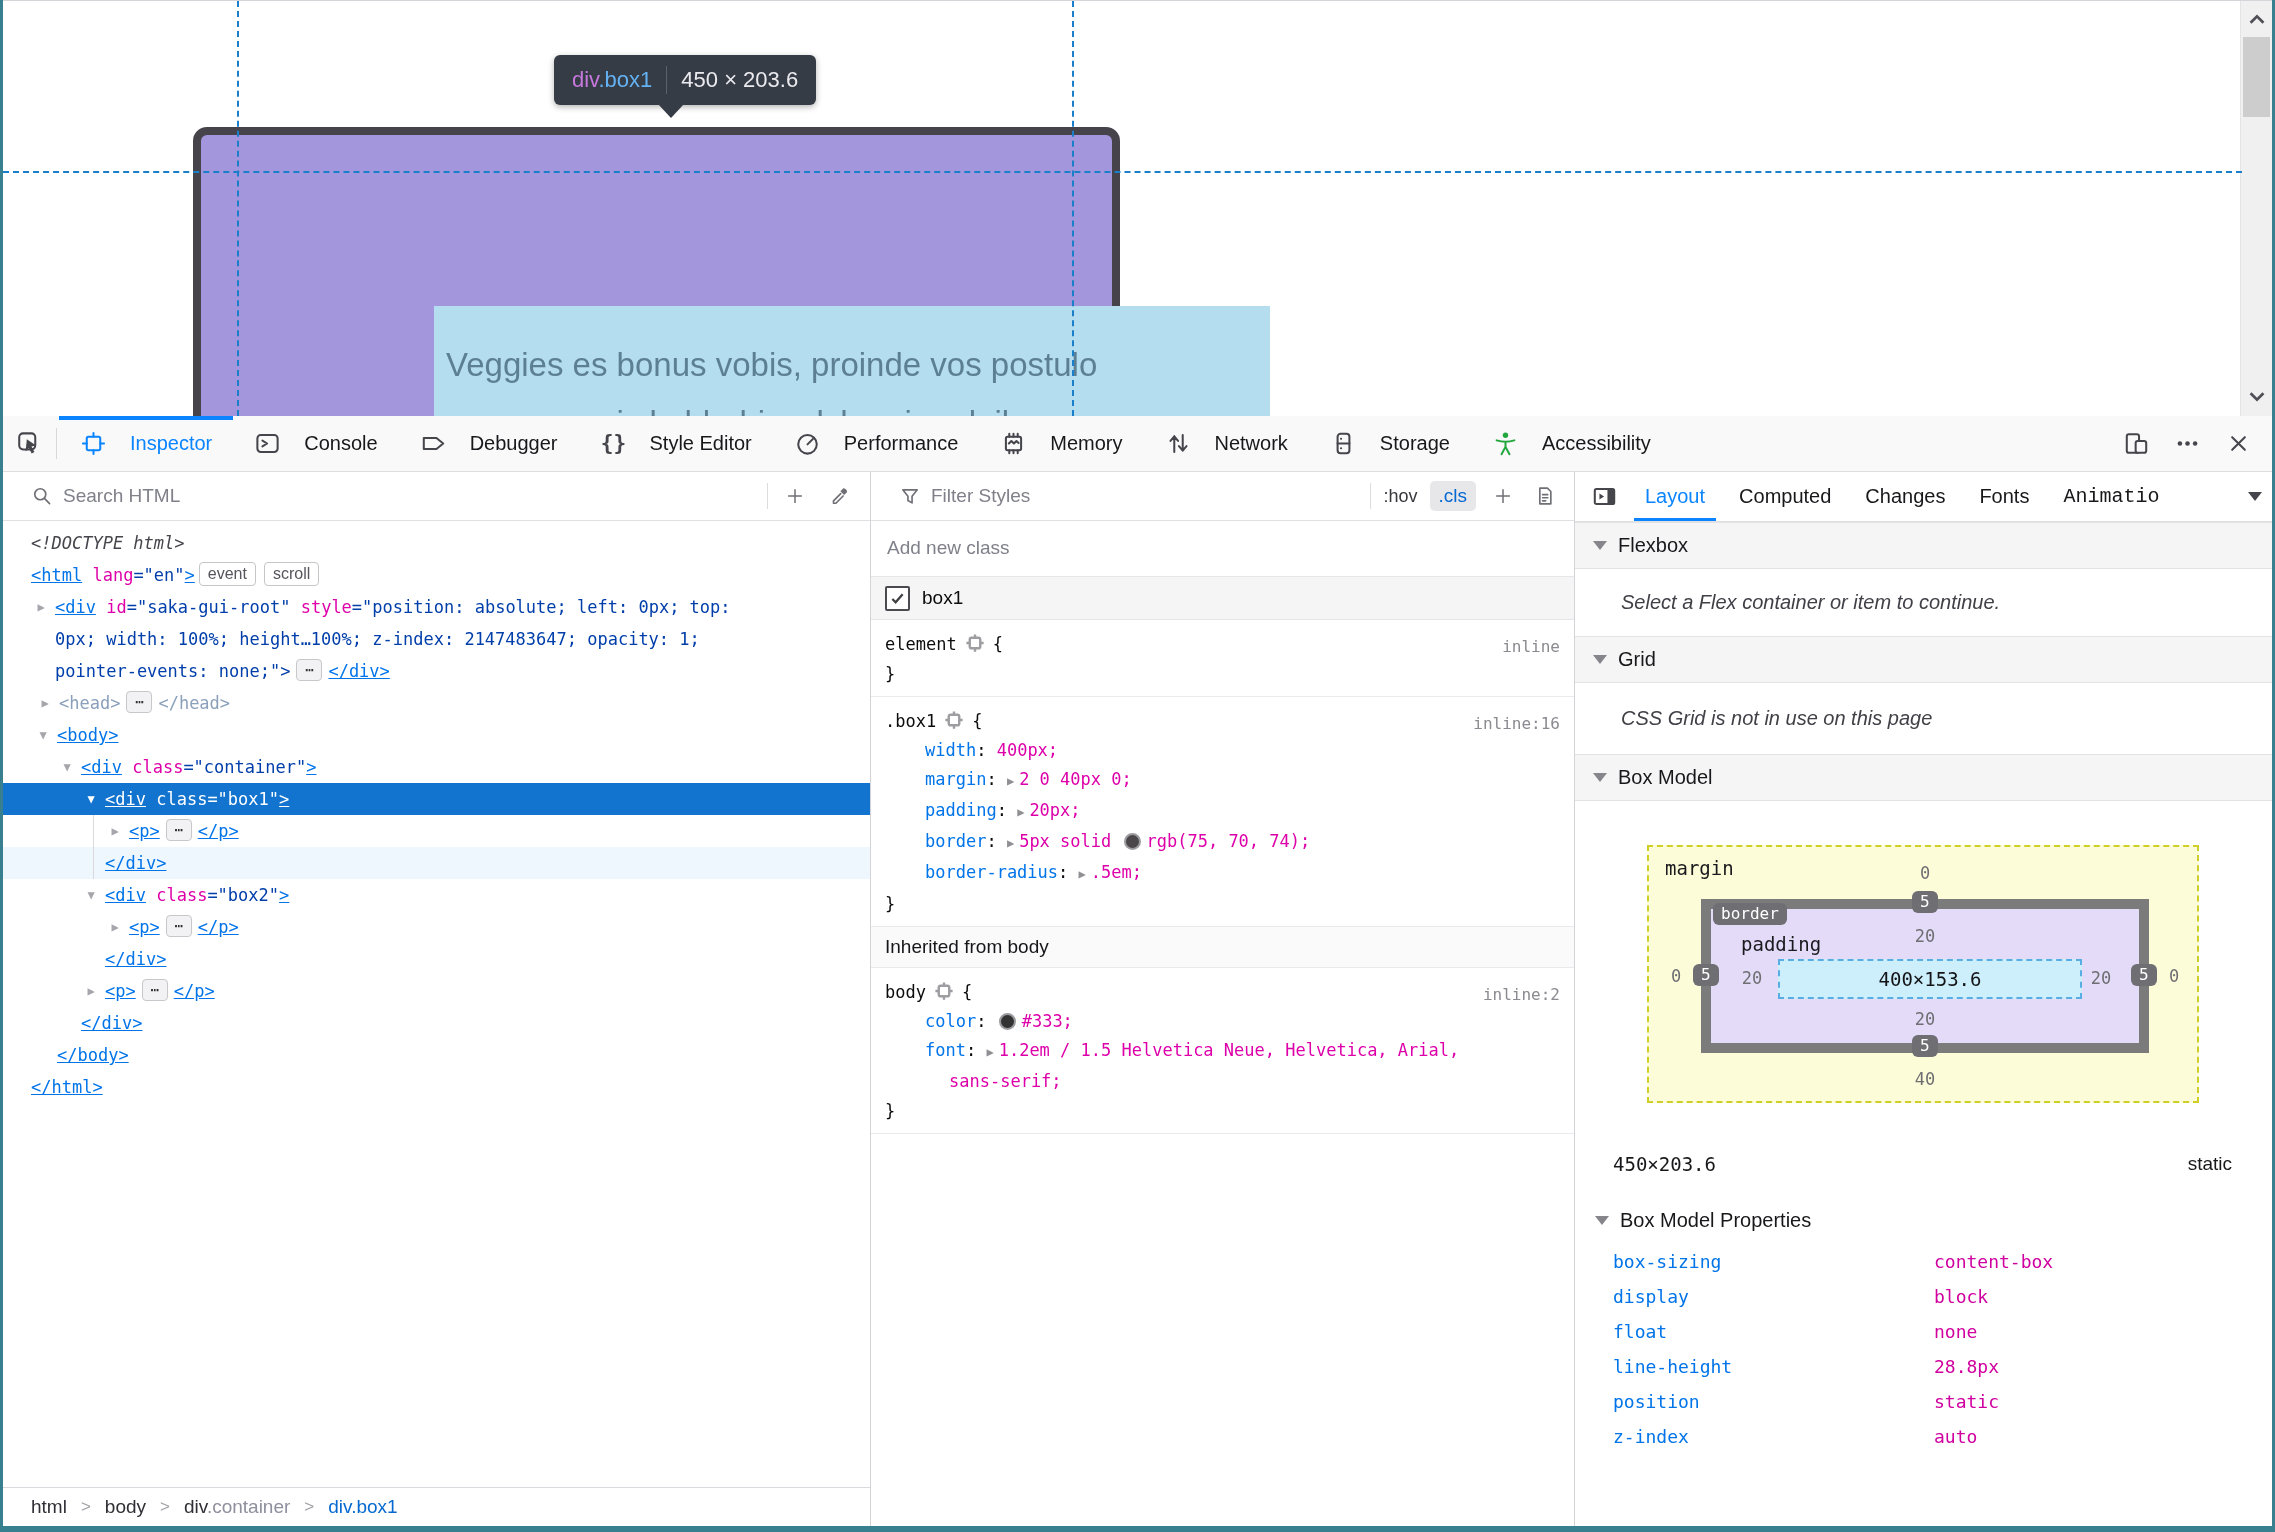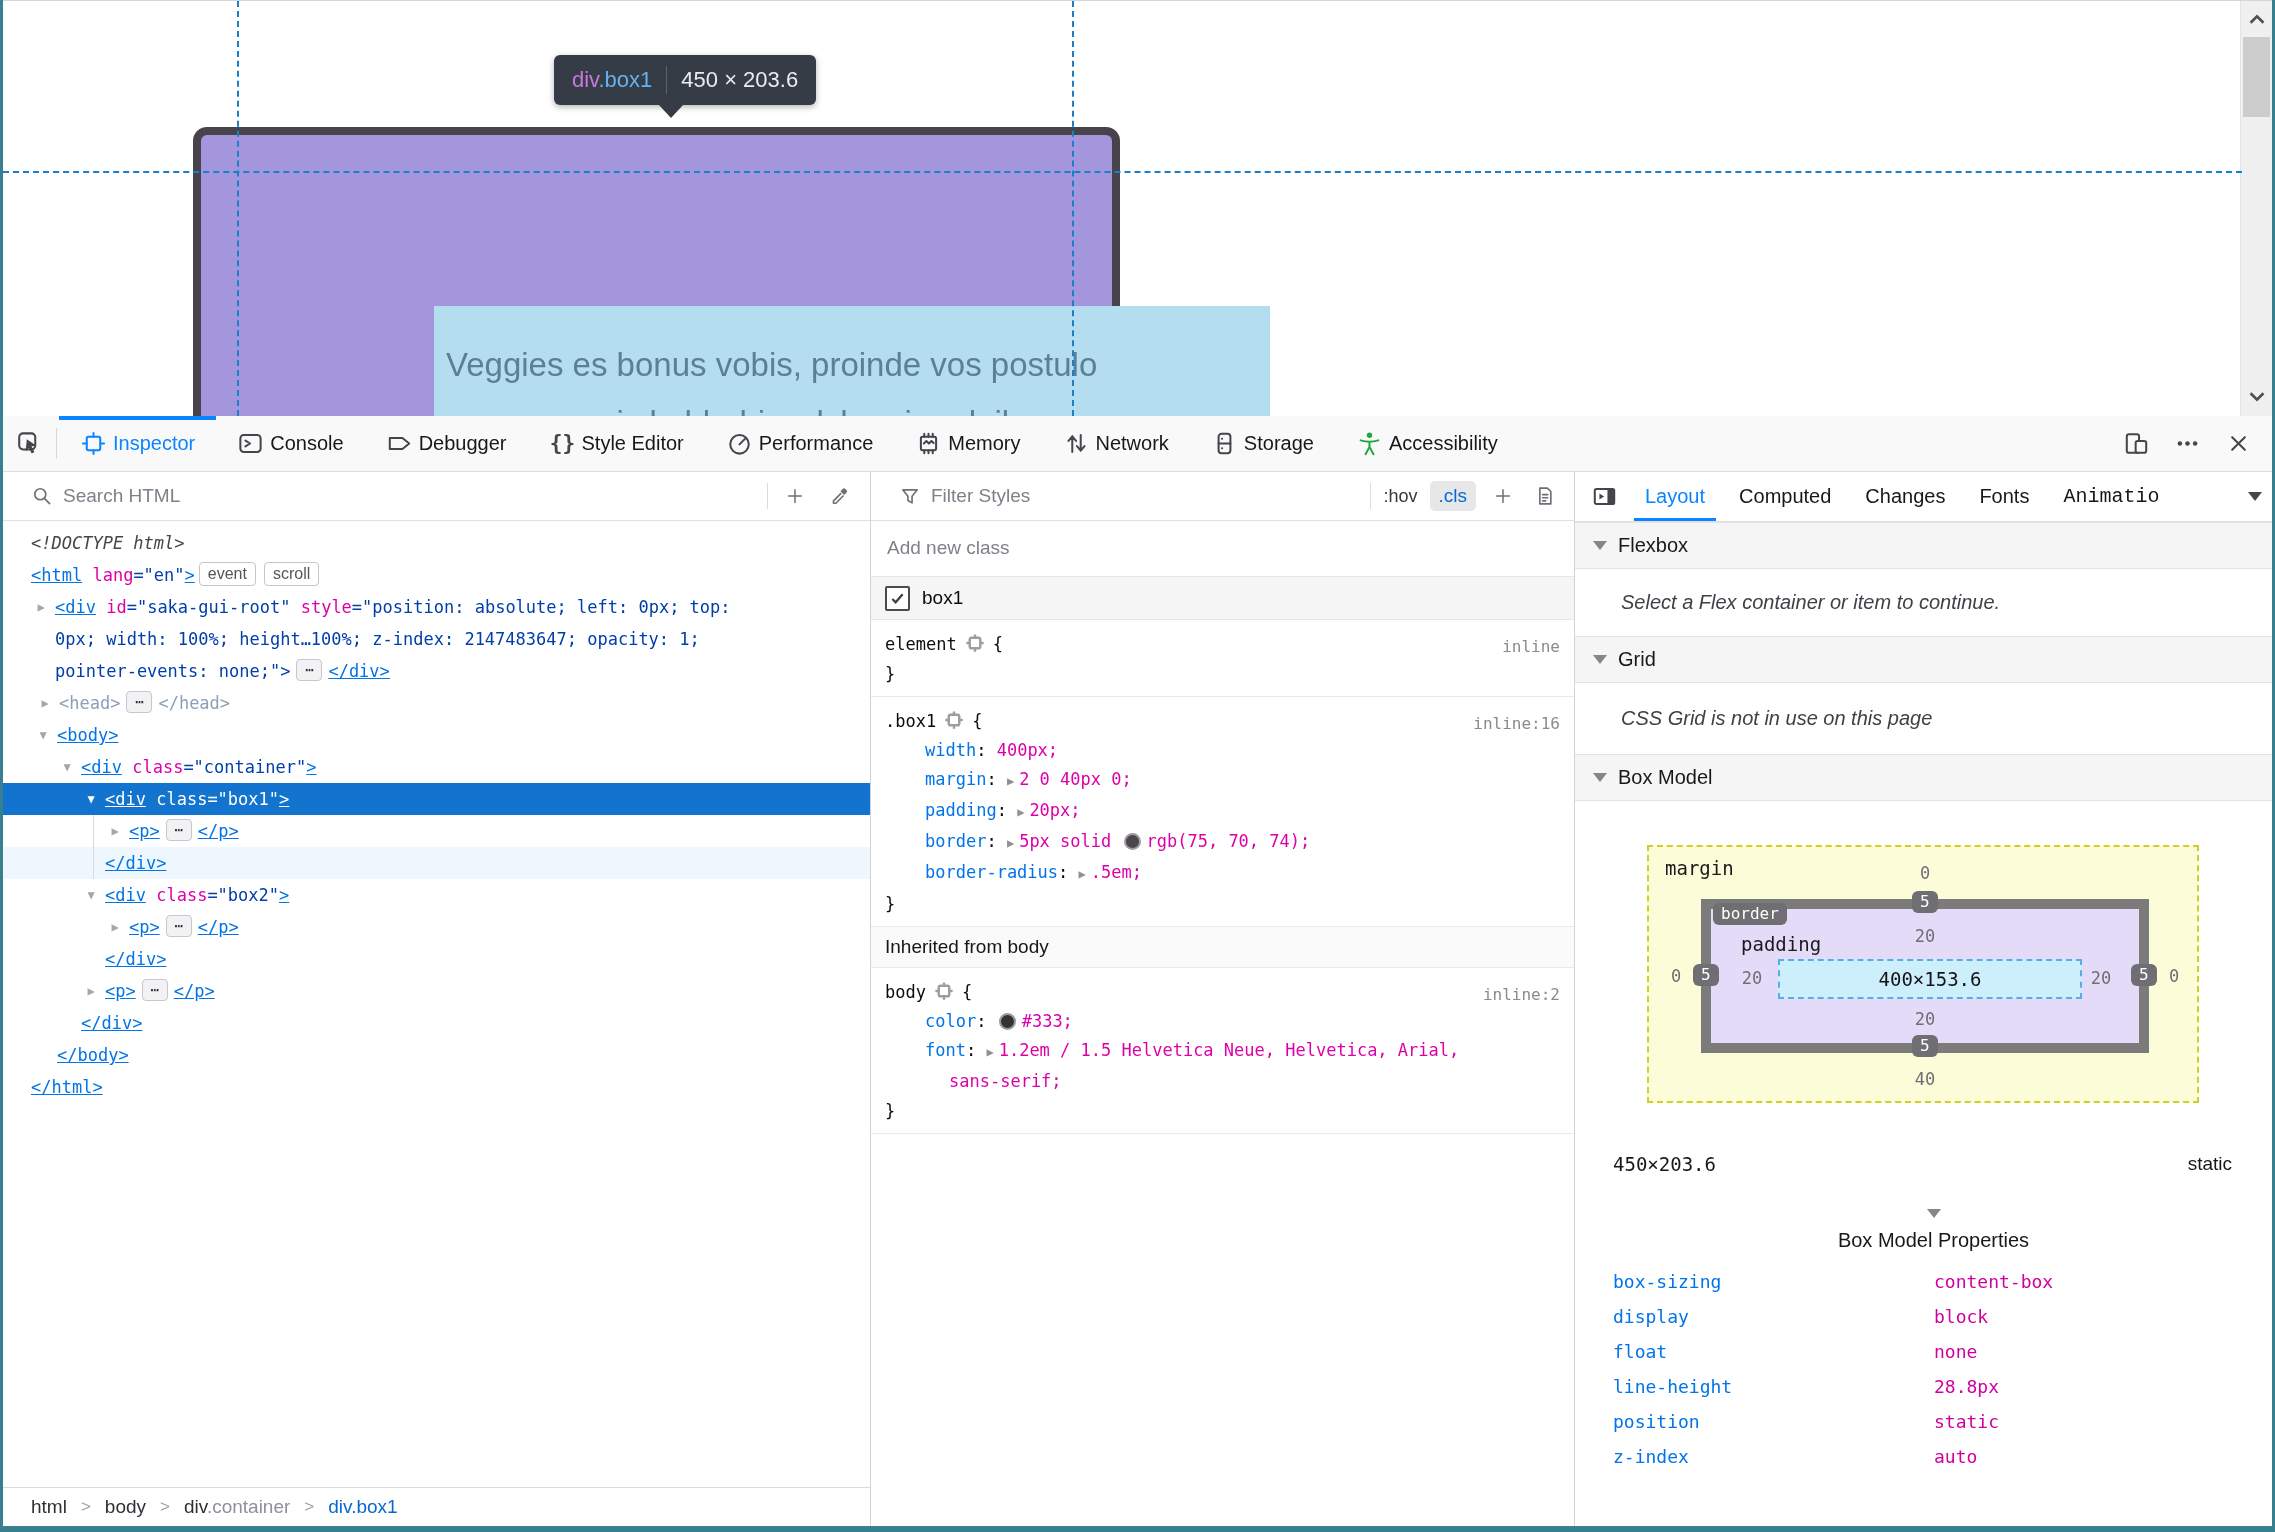--- a/index.html
+++ b/index.html
@@ -35,21 +35,21 @@
   .vchev{position:absolute;left:5px;width:22px;height:22px;color:#4f4f55;}
   .vchev.up{top:8px;} .vchev.down{top:384px;}
   .vchev svg{width:22px;height:22px;}
 
   
   .tabbar{position:absolute;left:3px;top:416px;width:2269px;height:56px;background:#f9f9fa;
           border-bottom:1px solid #dedee1;display:flex;align-items:stretch;box-sizing:border-box;z-index:20;}
   .tbtn{background:none;border:none;padding:0 12px;display:flex;align-items:center;cursor:pointer;color:#45454c;}
   .tsep{width:1px;background:#d8d8db;margin:12px 2px;}
   .tabs{display:flex;align-items:stretch;}
-  .tab{position:relative;display:flex;align-items:center;gap:6px;padding:9px 21px;color:#18181b;
+  .tab{position:relative;display:flex;align-items:center;gap:23px;padding:9px 21px;color:#18181b;
        font-size:20px;cursor:pointer;}
   .tab.active{color:#0a84ff;}
   .tab.active::before{content:"";position:absolute;left:0;right:0;top:0;height:4px;background:#0a84ff;}
   .ticon{display:inline-flex;color:#45454c;}
   .ticon svg{width:27px;height:27px;}
   .tab.active .ticon{color:#0a84ff;}
   .tright{margin-left:auto;display:flex;align-items:stretch;padding-right:8px;}
 
   
   .panel{position:absolute;top:472px;height:1054px;background:#fff;box-sizing:border-box;}
@@ -140,21 +140,21 @@
              background:#e3dbf8;box-sizing:border-box;}
   .bm-content{position:absolute;left:129px;top:112px;width:304px;height:40px;background:#cdeffc;
               border:2px dashed #58aee3;box-sizing:border-box;display:flex;align-items:center;justify-content:center;
               font-size:19px;color:#141417;}
   .bm-label{position:absolute;font-size:19px;color:#1a1a1e;}
   .bm-chip{position:absolute;background:#6e6e73;color:#fff;border-radius:6px;font-size:16px;
            padding:3px 8px;line-height:1;}
   .bm-num{position:absolute;color:#6f6f73;font-size:17px;transform:translate(-50%,-50%);}
   .bm-meta{display:flex;justify-content:space-between;align-items:center;margin:50px 40px 0 -34px;
            font-family:"DejaVu Sans Mono","Liberation Mono",monospace;font-size:19px;color:#18181b;}
-  .bm-props-h{display:flex;align-items:center;gap:11px;margin:34px 0 12px -52px;font-size:20px;color:#18181b;flex-direction:column;}
+  .bm-props-h{display:flex;align-items:center;gap:11px;margin:34px 0 12px -52px;font-size:20px;color:#18181b;}
   .bm-prop{position:relative;height:35px;line-height:35px;margin-left:-34px;
            font-family:"DejaVu Sans Mono","Liberation Mono",monospace;font-size:18px;}
   .bm-prop .n{color:#0074e8;} .bm-prop .v{position:absolute;left:321px;color:#d0009f;}
 </style>
 </head>
 <body>
 
 <div class="window">
 
   <div class="viewport">

